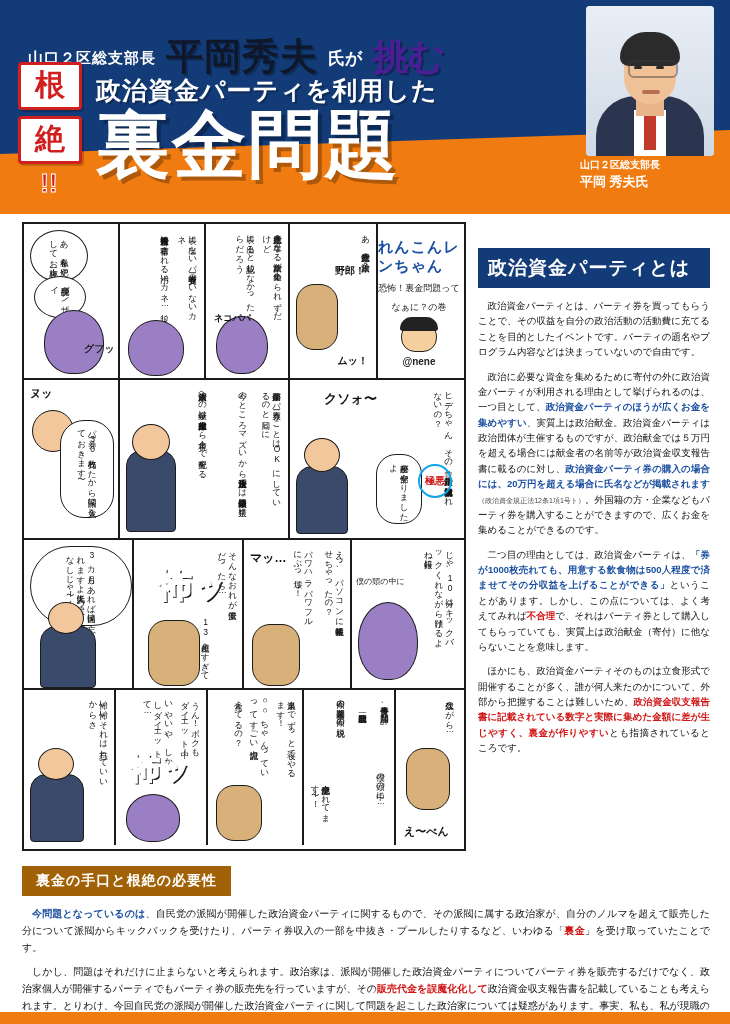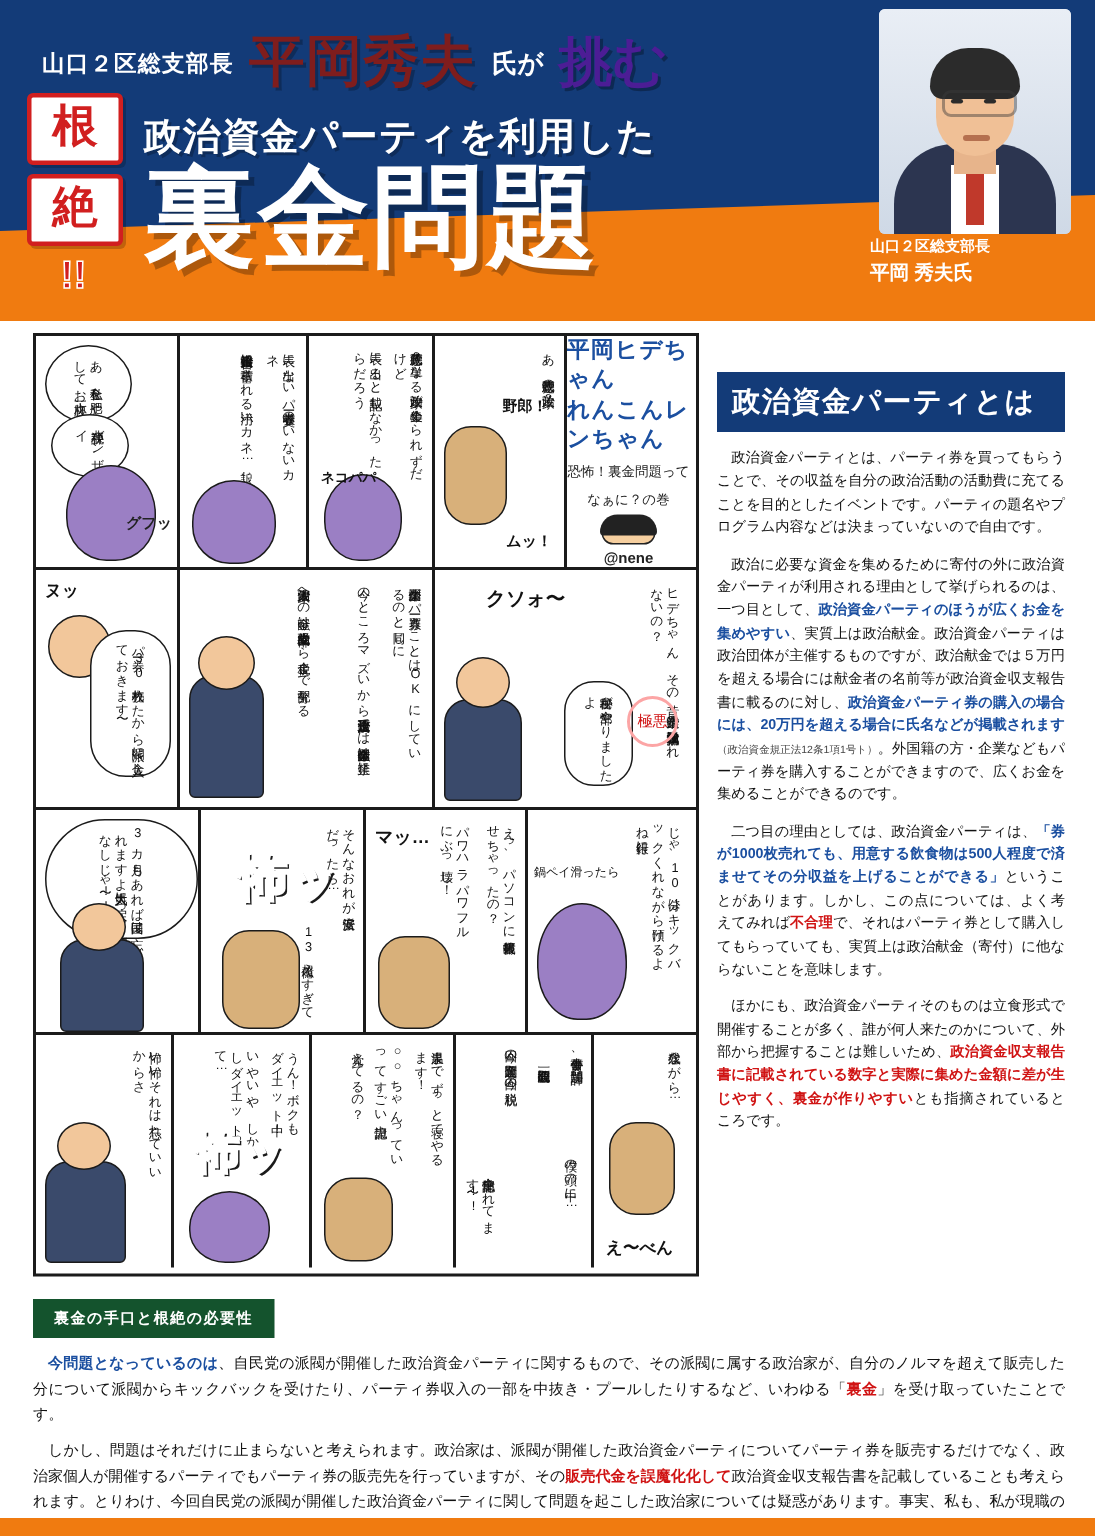--- a/index.html
+++ b/index.html
@@ -28,22 +28,23 @@
     background:#133b78;
     clip-path:polygon(0 0,100% 0,100% 40%,0 100%);
   }
   .hdr-line1{
     position:absolute;left:28px;top:22px;display:flex;align-items:flex-end;gap:10px;z-index:5;
   }
   .hdr-kotsu{
     color:#ffffff;font-size:15px;font-weight:bold;letter-spacing:1px;padding-bottom:7px;
   }
   .hdr-name{
-    color:#7f1d1d;font-size:37px;font-weight:bold;letter-spacing:1px;line-height:1;
+    color:#0f172a;font-size:37px;font-weight:bold;letter-spacing:1px;line-height:1;
     text-shadow:2px 2px 0 rgba(0,0,0,.25);
+    margin-top:16px;
   }
   .hdr-shi{color:#ffffff;font-size:17px;font-weight:bold;padding-bottom:5px;}
   .hdr-idomu{
     color:#4c1d95;font-size:36px;font-weight:bold;line-height:1;
     text-shadow:2px 2px 0 rgba(0,0,0,.3);
   }
   .hdr-line2{
     position:absolute;left:96px;top:74px;z-index:6;
     color:#ffffff;font-size:25px;font-weight:bold;letter-spacing:1px;
     text-shadow:2px 2px 0 rgba(0,0,0,.25);
@@ -135,21 +136,21 @@
   .art-body p{margin:0 0 9px 0;text-indent:1em;}
   .hl-blue{color:#1b4fa0;font-weight:bold;}
   .hl-red{color:#d01414;font-weight:bold;}
   .small-note{font-size:7px;color:#444;}
 
   
   .bottom{
     position:absolute;left:22px;top:866px;width:688px;
   }
   .bot-head{
-    display:inline-block;background:#14532d;color:#fff;font-weight:bold;font-size:10px;
+    display:inline-block;background:#a16207;color:#fff;font-weight:bold;font-size:14px;
     padding:6px 14px;letter-spacing:1px;
   }
   .bot-body{font-size:10px;line-height:1.7;margin-top:9px;text-align:justify;color:#111;}
   .bot-body p{margin:0 0 7px 0;text-indent:1em;}
   .bot-strong{font-weight:bold;}
   .orange-rule{
     position:absolute;left:0;top:1012px;width:730px;height:12px;background:#f07b10;
   }
 </style>
 </head>
@@ -236,21 +237,20 @@
       <div class="pnl" style="width:88px;">
         <div style="position:absolute;right:5px;top:5px;height:70px;">
           <span class="vtext">あ、悪徳政党の政治家？</span>
         </div>
         <div class="chr tan" style="left:6px;top:60px;width:40px;height:64px;"></div>
         <div style="position:absolute;left:12px;top:40px;font-size:10px;font-weight:bold;padding-left:33px;">野郎！</div>
         <div style="position:absolute;right:8px;bottom:10px;font-size:10px;font-weight:bold;">ムッ！</div>
       </div>
 
       <div class="pnl ttl-panel" style="width:82px;">
-        <div class="ttl-1">平岡ヒデちゃん</div>
         <div class="ttl-2">れんこんレンちゃん</div>
         <div class="ttl-3">恐怖！裏金問題って</div>
         <div class="ttl-3">なぁに？の巻</div>
         <div class="ttl-face"></div>
         <div class="ttl-4">@nene</div>
       </div>
     </div>
 
     <div class="mrow" style="height:160px;">
       <div class="pnl" style="width:96px;">
@@ -276,21 +276,21 @@
       </div>
 
       <div class="pnl" style="width:170px;">
         <div style="position:absolute;right:6px;top:6px;height:116px;">
           <span class="vtext">ヒデちゃん、その昔、企業政治の脱税政治家逮捕されないの？</span>
         </div>
         <div style="position:absolute;left:34px;top:10px;font-size:13px;font-weight:bold;color:#111;text-align:right;">クソォ〜</div>
         <div class="bubble" style="left:86px;top:74px;width:40px;height:62px;border-radius:20px;">
           <span class="vtext">秘書が全部やりましたよ</span>
         </div>
-        <div style="position:absolute;left:128px;top:84px;width:30px;height:30px;border:2px solid #fca5a5;border-radius:50%;color:#d01414;font-size:10px;font-weight:normal;display:flex;align-items:center;justify-content:center;">極悪</div>
+        <div style="position:absolute;left:128px;top:84px;width:30px;height:30px;border:2px solid #0ea5e9;border-radius:50%;color:#d01414;font-size:10px;font-weight:bold;display:flex;align-items:center;justify-content:center;">極悪</div>
         <div class="chr suit" style="left:6px;top:86px;width:50px;height:66px;"></div>
         <div class="chr skin" style="left:14px;top:58px;width:34px;height:32px;"></div>
       </div>
     </div>
 
     <div class="mrow" style="height:150px;">
       <div class="pnl" style="width:110px;">
         <div class="bubble" style="left:6px;top:6px;width:96px;height:72px;border-radius:40px;">
           <span class="vtext">3カ月もあれば国民は忘れますよ大人気に戻って問題なしじゃ〜!!</span>
         </div>
@@ -318,21 +318,21 @@
         </div>
         <div style="position:absolute;left:6px;top:10px;font-size:12px;font-weight:bold;">マッ…</div>
         <div class="chr tan" style="left:8px;top:84px;width:46px;height:60px;"></div>
       </div>
 
       <div class="pnl" style="width:108px;">
         <div style="position:absolute;right:5px;top:5px;height:100px;">
           <span class="vtext">じゃ、10分はキックバックくれながら預けるよね銀行に</span>
         </div>
         <div class="chr purple" style="left:6px;top:62px;width:58px;height:76px;"></div>
-        <div style="position:absolute;left:4px;top:36px;font-size:8px;">鍋ペイ滑ったら</div>
+        <div style="position:absolute;left:4px;top:36px;font-size:8px;">僕の頭の中に</div>
       </div>
     </div>
 
     <div class="mrow" style="height:155px;">
       <div class="pnl" style="width:92px;">
         <div style="position:absolute;right:5px;top:5px;height:96px;">
           <span class="vtext">怖い怖いそれは忘れていいからさ</span>
         </div>
         <div class="chr suit" style="left:6px;top:84px;width:52px;height:66px;"></div>
         <div class="chr skin" style="left:14px;top:58px;width:34px;height:30px;"></div>

